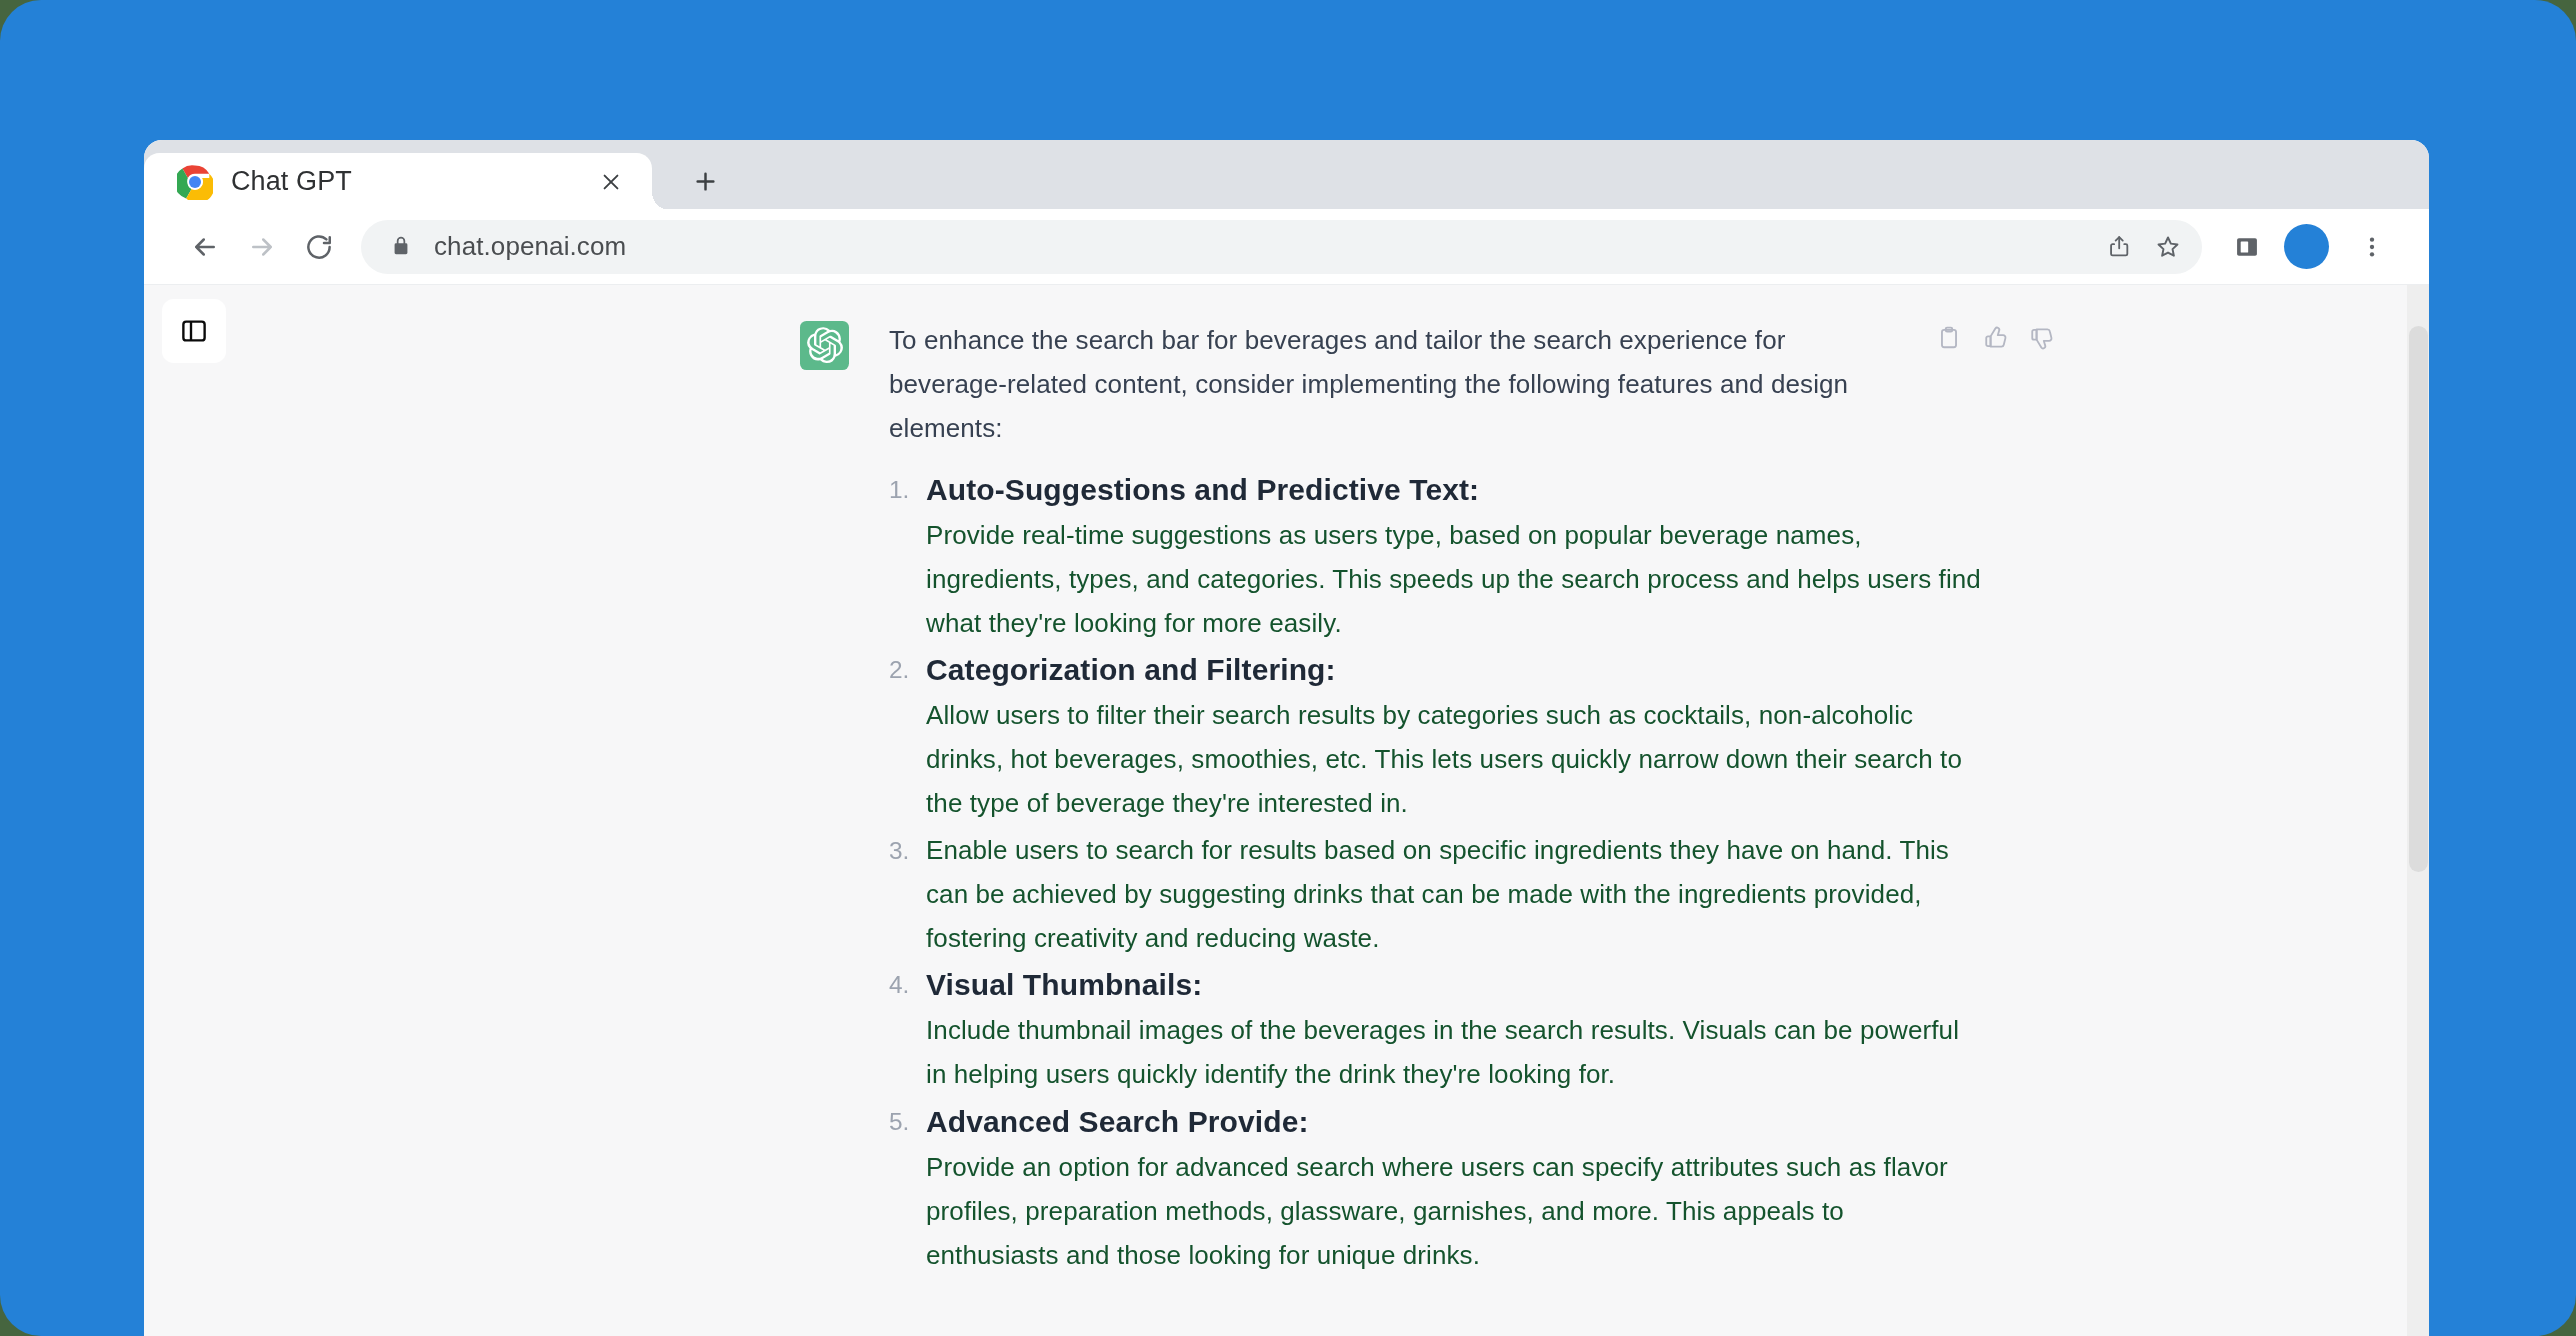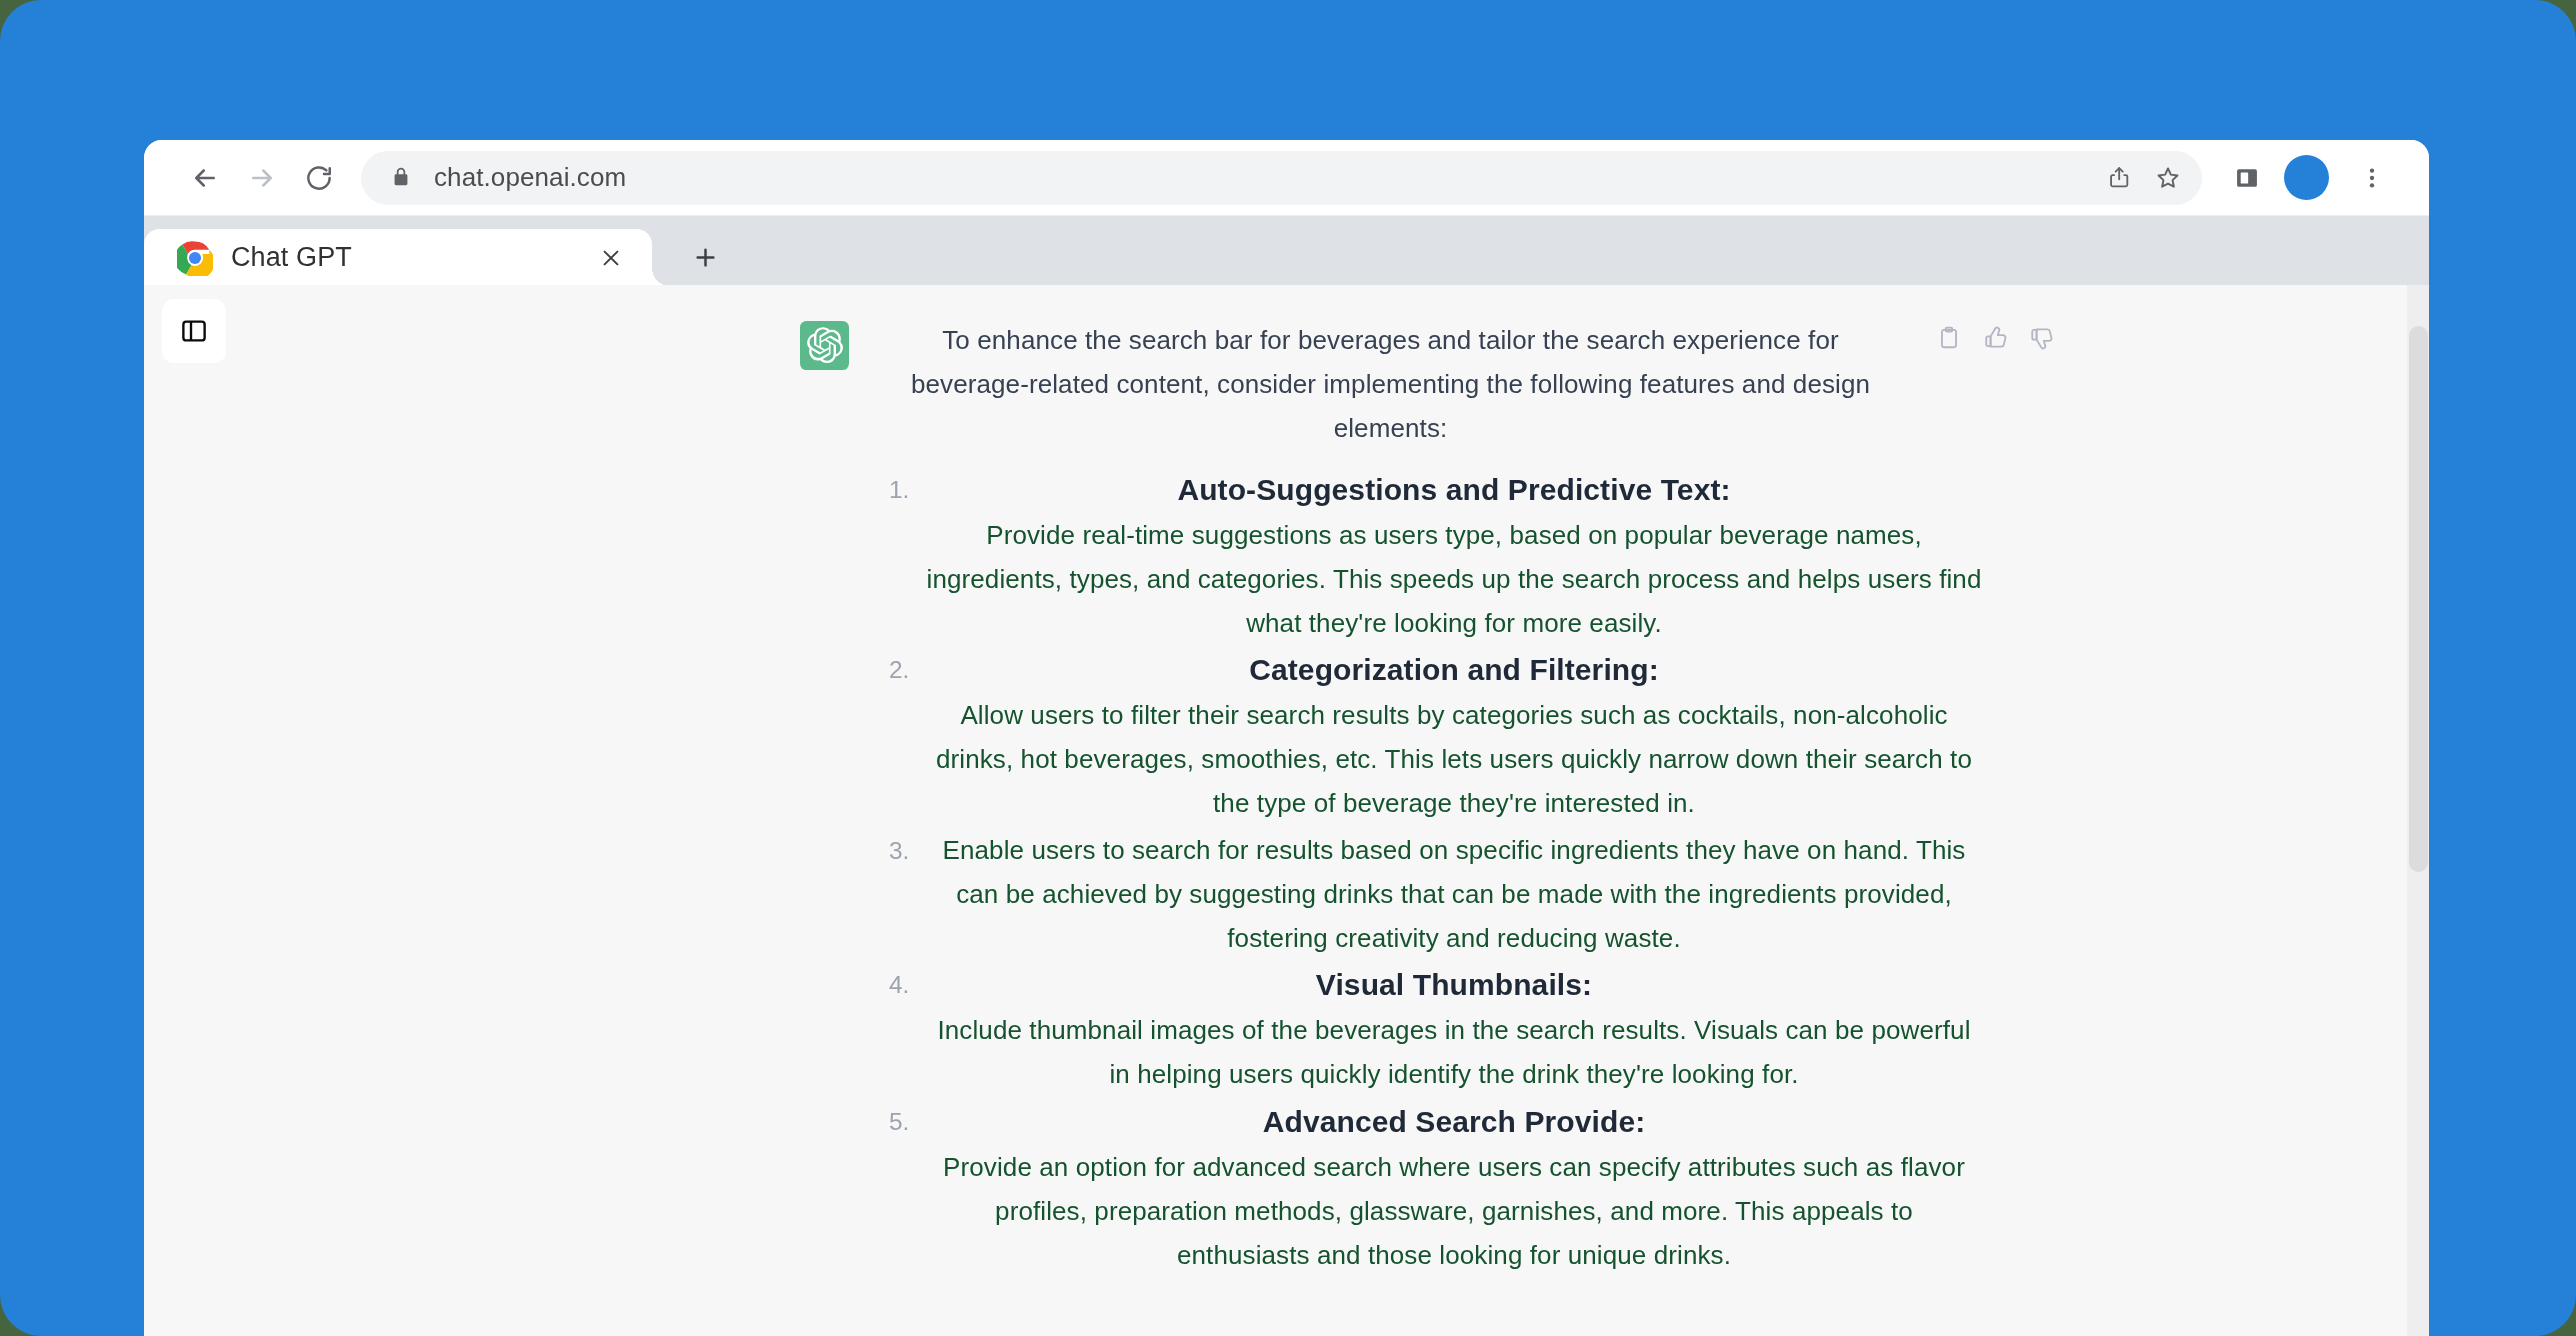--- a/index.html
+++ b/index.html
@@ -117,21 +117,20 @@
   #sidebar-toggle{
     position:absolute; left:18px; top:14px;
     width:64px; height:64px;
     background:#ffffff; border-radius:11.6px;
     display:flex; align-items:center; justify-content:center;
     cursor:pointer;
   }
   #conversation{
     position:absolute; left:0; top:0; right:0; bottom:0;
     padding:33px 0 7px 0;
-    text-align:center;
   }
   #message-row{
     position:relative;
     width:1285px; margin-left:656px;
     display:flex;
   }
   #assistant-avatar{
     width:49px; height:49px; flex:0 0 49px;
     background:#5cb98b; border-radius:6.4px;
     display:flex; align-items:center; justify-content:center;
@@ -191,82 +190,20 @@
     background:#dcdcdc; border-radius:9.6px;
     cursor:pointer;
   }
 </style>
 </head>
 <body>
 
 <div id="backdrop"></div>
 
 <div id="browser-window">
-
-  <div id="toolbar">
-
-    <div class="nav-btn">
-      <svg viewBox="0 0 24 24" width="30" height="30" fill="none" stroke="#5f6368" stroke-width="2" stroke-linecap="round" stroke-linejoin="round">
-        <path d="M19 12H5 M11 18l-6-6 6-6"></path>
-      </svg>
-    </div>
-
-    <div class="nav-btn">
-      <svg viewBox="0 0 24 24" width="30" height="30" fill="none" stroke="#bdc1c6" stroke-width="2" stroke-linecap="round" stroke-linejoin="round">
-        <path d="M5 12h14 M13 6l6 6-6 6"></path>
-      </svg>
-    </div>
-
-    <div class="nav-btn">
-      <svg viewBox="0 0 24 24" width="30" height="30" fill="none" stroke="#5f6368" stroke-width="2" stroke-linecap="round" stroke-linejoin="round">
-        <path d="M20.5 12a8.5 8.5 0 1 1-2.6-6.1"></path>
-        <path d="M20.6 4.2v4.6h-4.6"></path>
-      </svg>
-    </div>
-
-    <div id="url-bar">
-      <span id="lock-icon">
-        <svg viewBox="0 0 24 24" width="22" height="22" fill="#5f6368">
-          <path d="M12 2a4.6 4.6 0 0 0-4.6 4.6V9H6.6A1.6 1.6 0 0 0 5 10.6v8.8A1.6 1.6 0 0 0 6.6 21h10.8a1.6 1.6 0 0 0 1.6-1.6v-8.8A1.6 1.6 0 0 0 17.4 9h-.8V6.6A4.6 4.6 0 0 0 12 2zm0 1.9a2.7 2.7 0 0 1 2.7 2.7V9H9.3V6.6A2.7 2.7 0 0 1 12 3.9z"></path>
-        </svg>
-      </span>
-      <span id="url-text" title="Search Google or type a URL">chat.openai.com</span>
-
-      <span class="url-action">
-        <svg viewBox="0 0 24 24" width="24.4" height="24.4" fill="none" stroke="#5f6368" stroke-width="1.8" stroke-linecap="round" stroke-linejoin="round">
-          <path d="M12 3v11"></path>
-          <path d="M8.5 6.5 12 3l3.5 3.5"></path>
-          <path d="M7 10H5.5A1.5 1.5 0 0 0 4 11.5v8A1.5 1.5 0 0 0 5.5 21h13a1.5 1.5 0 0 0 1.5-1.5v-8A1.5 1.5 0 0 0 18.5 10H17"></path>
-        </svg>
-      </span>
-
-      <span class="url-action">
-        <svg viewBox="0 0 24 24" width="26" height="26" fill="none" stroke="#5f6368" stroke-width="1.8" stroke-linejoin="round">
-          <path d="M12 3.2l2.65 5.7 6.05.72-4.5 4.3 1.2 6.1L12 17.1 6.6 20.02l1.2-6.1-4.5-4.3 6.05-.72z"></path>
-        </svg>
-      </span>
-    </div>
-
-    <div class="tb-right">
-      <svg viewBox="0 0 24 24" width="28" height="28">
-        <rect x="3.5" y="4.5" width="17" height="15" rx="1.6" fill="#5f6368"></rect>
-        <rect x="6.6" y="7.2" width="6.4" height="9.6" rx="0.6" fill="#ffffff"></rect>
-      </svg>
-    </div>
-
-    <div id="avatar"></div>
-
-    <div class="tb-right">
-      <svg viewBox="0 0 24 24" width="26" height="26" fill="#5f6368">
-        <circle cx="12" cy="5.2" r="2"></circle>
-        <circle cx="12" cy="12" r="2"></circle>
-        <circle cx="12" cy="18.8" r="2"></circle>
-      </svg>
-    </div>
-  </div>
 
   <div id="tab-strip">
 
     <div id="tab-active">
       <span class="chrome-logo">
         <svg viewBox="0 0 48 48" width="36" height="36">
           <circle cx="24" cy="24" r="22" fill="#fff"></circle>
           <path d="M24 2a22 22 0 0 1 19.05 11H24a11 11 0 0 0-9.53 5.5L7.2 6A21.94 21.94 0 0 1 24 2z" fill="#ea4335"></path>
           <path d="M7.2 6l7.27 12.5A11 11 0 0 0 14 24a11 11 0 0 0 5.42 9.48L12.2 45.9A22 22 0 0 1 7.2 6z" fill="#34a853"></path>
           <path d="M43.05 13A22 22 0 0 1 12.2 45.9l7.22-12.42A11 11 0 0 0 33.5 18.5h9.55z" fill="#fbbc05"></path>
@@ -278,20 +215,82 @@
       <span id="tab-close">
         <svg viewBox="0 0 24 24" width="22" height="22" fill="none" stroke="#3c4043" stroke-width="2.1" stroke-linecap="round">
           <path d="M5 5 L19 19 M19 5 L5 19"></path>
         </svg>
       </span>
     </div>
 
     <div id="new-tab-button">
       <svg viewBox="0 0 24 24" width="27" height="27" fill="none" stroke="#3c4043" stroke-width="2.2" stroke-linecap="round">
         <path d="M12 5 V19 M5 12 H19"></path>
+      </svg>
+    </div>
+  </div>
+
+  <div id="toolbar">
+
+    <div class="nav-btn">
+      <svg viewBox="0 0 24 24" width="30" height="30" fill="none" stroke="#5f6368" stroke-width="2" stroke-linecap="round" stroke-linejoin="round">
+        <path d="M19 12H5 M11 18l-6-6 6-6"></path>
+      </svg>
+    </div>
+
+    <div class="nav-btn">
+      <svg viewBox="0 0 24 24" width="30" height="30" fill="none" stroke="#bdc1c6" stroke-width="2" stroke-linecap="round" stroke-linejoin="round">
+        <path d="M5 12h14 M13 6l6 6-6 6"></path>
+      </svg>
+    </div>
+
+    <div class="nav-btn">
+      <svg viewBox="0 0 24 24" width="30" height="30" fill="none" stroke="#5f6368" stroke-width="2" stroke-linecap="round" stroke-linejoin="round">
+        <path d="M20.5 12a8.5 8.5 0 1 1-2.6-6.1"></path>
+        <path d="M20.6 4.2v4.6h-4.6"></path>
+      </svg>
+    </div>
+
+    <div id="url-bar">
+      <span id="lock-icon">
+        <svg viewBox="0 0 24 24" width="22" height="22" fill="#5f6368">
+          <path d="M12 2a4.6 4.6 0 0 0-4.6 4.6V9H6.6A1.6 1.6 0 0 0 5 10.6v8.8A1.6 1.6 0 0 0 6.6 21h10.8a1.6 1.6 0 0 0 1.6-1.6v-8.8A1.6 1.6 0 0 0 17.4 9h-.8V6.6A4.6 4.6 0 0 0 12 2zm0 1.9a2.7 2.7 0 0 1 2.7 2.7V9H9.3V6.6A2.7 2.7 0 0 1 12 3.9z"></path>
+        </svg>
+      </span>
+      <span id="url-text" title="Search Google or type a URL">chat.openai.com</span>
+
+      <span class="url-action">
+        <svg viewBox="0 0 24 24" width="24.4" height="24.4" fill="none" stroke="#5f6368" stroke-width="1.8" stroke-linecap="round" stroke-linejoin="round">
+          <path d="M12 3v11"></path>
+          <path d="M8.5 6.5 12 3l3.5 3.5"></path>
+          <path d="M7 10H5.5A1.5 1.5 0 0 0 4 11.5v8A1.5 1.5 0 0 0 5.5 21h13a1.5 1.5 0 0 0 1.5-1.5v-8A1.5 1.5 0 0 0 18.5 10H17"></path>
+        </svg>
+      </span>
+
+      <span class="url-action">
+        <svg viewBox="0 0 24 24" width="26" height="26" fill="none" stroke="#5f6368" stroke-width="1.8" stroke-linejoin="round">
+          <path d="M12 3.2l2.65 5.7 6.05.72-4.5 4.3 1.2 6.1L12 17.1 6.6 20.02l1.2-6.1-4.5-4.3 6.05-.72z"></path>
+        </svg>
+      </span>
+    </div>
+
+    <div class="tb-right">
+      <svg viewBox="0 0 24 24" width="28" height="28">
+        <rect x="3.5" y="4.5" width="17" height="15" rx="1.6" fill="#5f6368"></rect>
+        <rect x="6.6" y="7.2" width="6.4" height="9.6" rx="0.6" fill="#ffffff"></rect>
+      </svg>
+    </div>
+
+    <div id="avatar"></div>
+
+    <div class="tb-right">
+      <svg viewBox="0 0 24 24" width="26" height="26" fill="#5f6368">
+        <circle cx="12" cy="5.2" r="2"></circle>
+        <circle cx="12" cy="12" r="2"></circle>
+        <circle cx="12" cy="18.8" r="2"></circle>
       </svg>
     </div>
   </div>
 
   <div id="page">
 
     <div id="sidebar-toggle">
       <svg viewBox="0 0 24 24" width="30" height="30" fill="none" stroke="#0b0b0b" stroke-width="1.9" stroke-linejoin="round">
         <rect x="3.5" y="4.5" width="17" height="15" rx="2.2"></rect>
         <path d="M9.6 4.5V19.5"></path>

